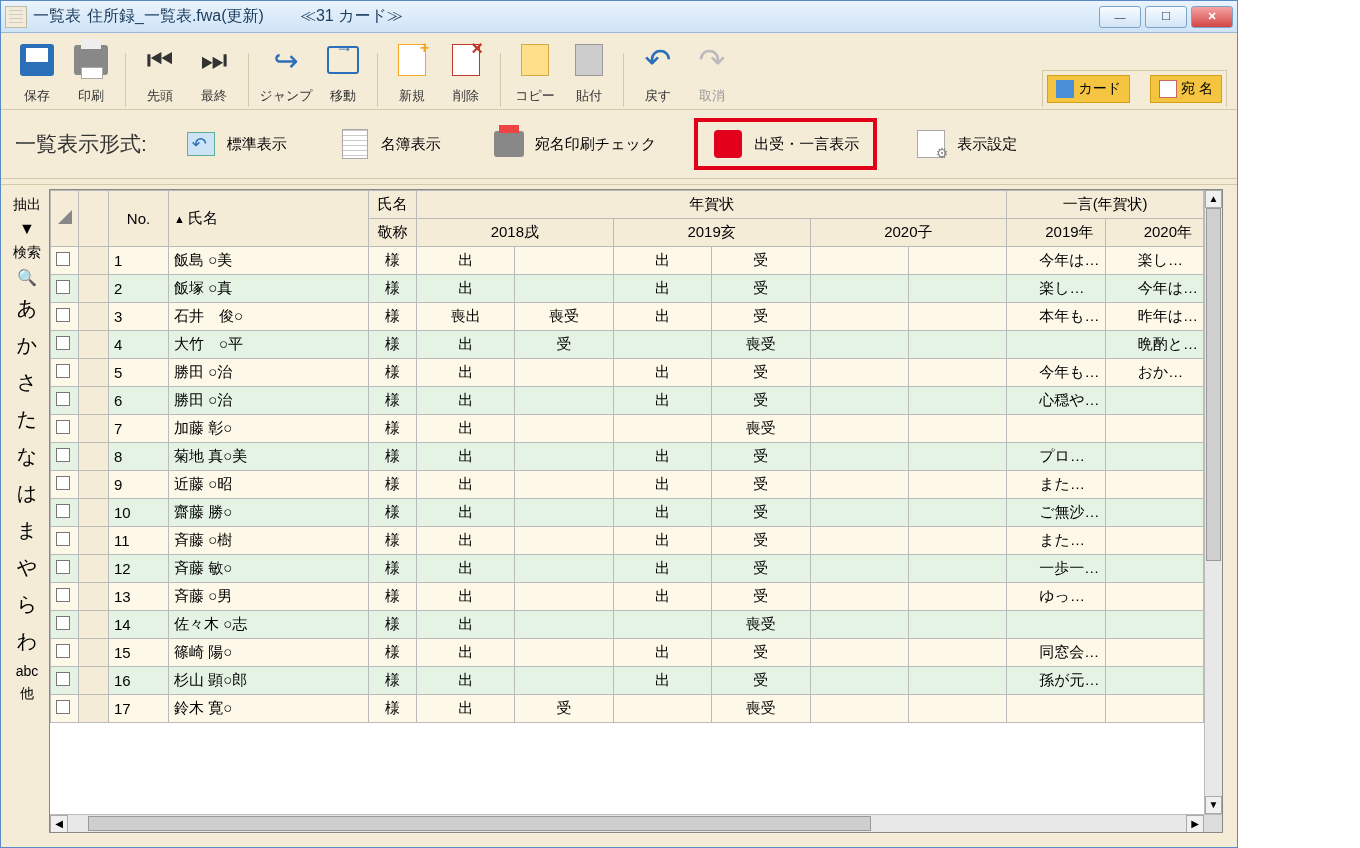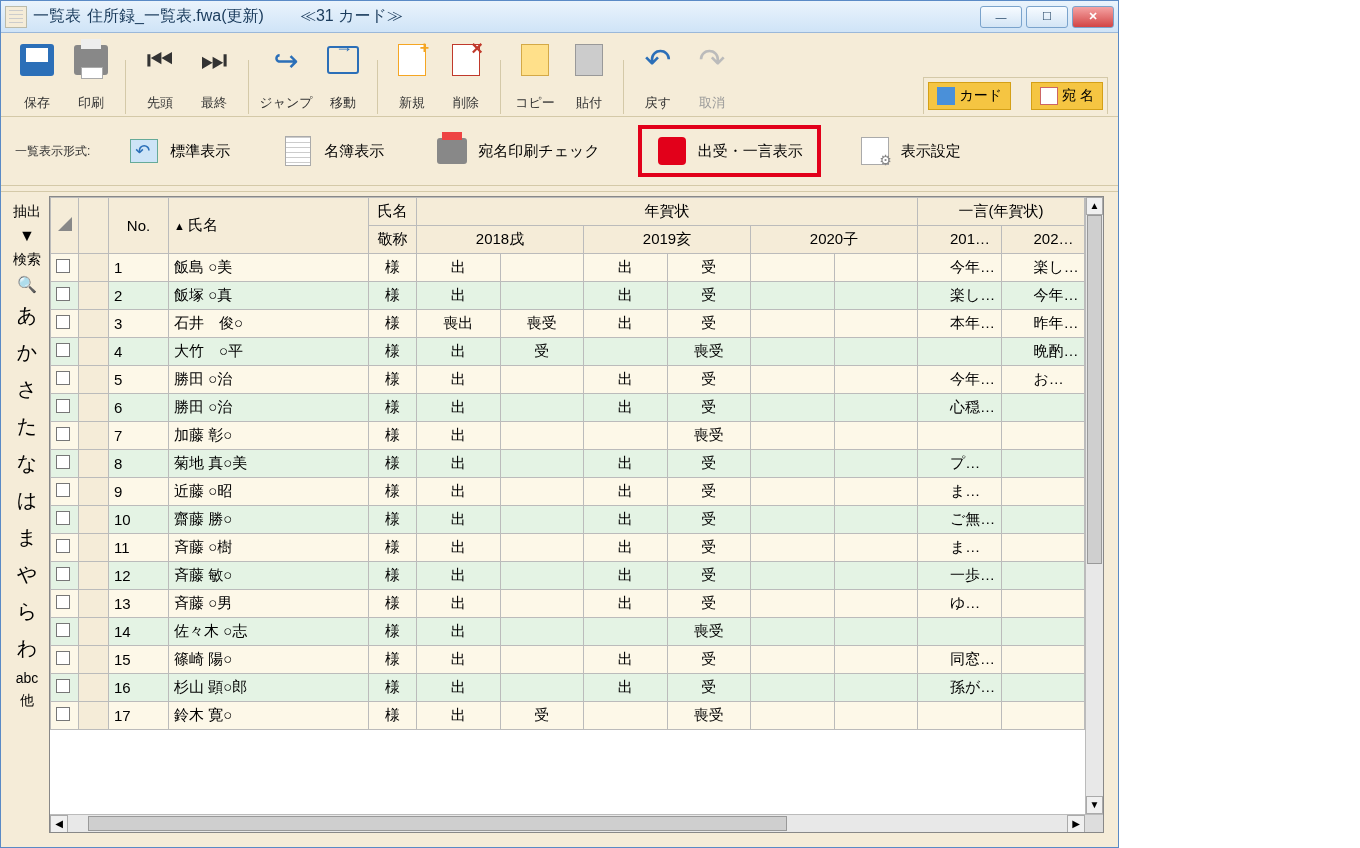--- a/index.html
+++ b/index.html
@@ -1,31 +1,31 @@
 <!DOCTYPE html>
 <html><head>
 <meta charset="utf-8">
 <style>
 * { box-sizing: border-box; margin: 0; padding: 0; }
 body { font-family: "MS PGothic", "Meiryo", sans-serif; font-size: 13px; background: #fff; overflow: hidden; }
-.window { width: 1119px; height: 848px; border: 1px solid #5a8ac6; background: #fde047; display: flex; flex-direction: column; }
+.window { width: 1238px; height: 848px; border: 1px solid #5a8ac6; background: #fde047; display: flex; flex-direction: column; }
 .titlebar { height: 32px; background: linear-gradient(#eaf3fc,#cfe4f7); display: flex; align-items: center; padding: 0 4px; border-bottom: 1px solid #9bb8d9; }
 .titlebar-icon { width: 22px; height: 22px; background: #f5ecd8; border: 1px solid #bba; margin-right: 6px; display: inline-block; position: relative; }
 .titlebar-icon::before { content:""; position:absolute; left:3px; top:3px; right:3px; bottom:3px; background: repeating-linear-gradient(to bottom,#ccc 0,#ccc 1px,transparent 1px,transparent 4px); }
 .titlebar-text { color: #1a3b5c; font-size: 16px; }
 .titlebar-spacer { flex: 1; }
 .win-btns { display: flex; gap: 4px; }
 .win-btn { width: 42px; height: 22px; background: linear-gradient(#f7fbff,#d3e5f5); border: 1px solid #7aa3cc; border-radius: 3px; display:flex; align-items:center; justify-content:center; font-size:11px; color:#2a4a6a; cursor:pointer; }
 .win-btn.close { background: linear-gradient(#f5a3a3,#d24545); color:#fff; font-weight:bold; }
 .toolbar { background: #f5ecd8; padding: 6px 10px 2px; display: flex; align-items: flex-end; gap: 2px; border-bottom: 1px solid #d4c9a8; }
 .tool-sep { width: 1px; height: 54px; background: #d4c9a8; margin: 0 6px; }
 .tool-btn { width: 52px; display: flex; flex-direction: column; align-items: center; cursor: pointer; padding: 2px; }
 .tool-btn.wide { width: 58px; }
 .tool-ico { width: 40px; height: 38px; display:flex; align-items:center; justify-content:center; }
-.tool-lbl { font-size: 13px; color: #333; margin-top: 15px; }
+.tool-lbl { font-size: 13px; color: #333; margin-top: 8px; }
 .tool-lbl.dim { color: #999; }
 .ico-save { width:34px; height:32px; background:#2b6fb8; border-radius:3px; position:relative; }
 .ico-save::after { content:""; position:absolute; left:6px; top:4px; width:22px; height:14px; background:#fff; }
 .ico-print { width:34px; height:30px; background:#888; border-radius:3px; position:relative; }
 .ico-print::before { content:""; position:absolute; left:7px; top:-6px; width:20px; height:10px; background:#eee; }
 .ico-print::after { content:""; position:absolute; left:7px; bottom:-4px; width:20px; height:10px; background:#fff; border:1px solid #aaa; }
 .ico-first,.ico-last { font-size:30px; color:#333; font-family:Arial; }
 .ico-jump { font-size:30px; color:#2b6fb8; }
 .ico-move { width:32px; height:28px; border:2px solid #2b6fb8; border-radius:3px; position:relative;}
 .ico-move::after { content:"→"; position:absolute; top:-12px; left:6px; color:#2b6fb8; font-size:18px; font-weight:bold;}
@@ -34,21 +34,21 @@
 .ico-del { width:28px; height:32px; background:#fff; border:1px solid #c0392b; position:relative;}
 .ico-del::after { content:"×"; position:absolute; right:-4px; top:-8px; color:#c0392b; font-size:20px; font-weight:bold;}
 .ico-copy,.ico-paste { width:28px; height:32px; background:#ffe08a; border:1px solid #d4a947; position:relative;}
 .ico-paste { background:#ccc; border-color:#999;}
 .ico-undo { font-size:32px; color:#2b6fb8; }
 .ico-redo { font-size:32px; color:#bbb; }
 .right-tabs { margin-left:auto; display:flex; gap:20px; align-items:center; border:1px solid #d4c9a8; border-bottom:none; padding:4px; background:#f5ecd8;}
 .right-tab { background:#f5c542; border:1px solid #d4a017; padding:4px 8px; display:flex; align-items:center; gap:4px; font-size:14px; cursor:pointer;}
 .right-tab-ico { width:18px; height:18px; display:inline-block; }
 .viewbar { background:#f5ecd8; padding:8px 14px; display:flex; align-items:center; gap:24px; border-bottom:1px solid #d4c9a8;}
-.viewbar-lbl { font-size:12px; color:#333;}
+.viewbar-lbl { font-size:21px; color:#333;}
 .view-btn { display:flex; align-items:center; gap:10px; padding:6px 14px; cursor:pointer; font-size:15px;}
 .view-btn.highlighted { border:4px solid #e2001a; }
 .view-ico { width:32px; height:32px; display:flex; align-items:center; justify-content:center;}
 .vi-std { width:28px; height:24px; background:#cde4f7; border:1px solid #6a9; position:relative;}
 .vi-std::after { content:"↶"; position:absolute; color:#2b6fb8; font-size:18px; left:4px; top:0;}
 .vi-list { width:26px; height:30px; background:#fff; border:1px solid #aaa; background-image:repeating-linear-gradient(to bottom,#ccc 0,#ccc 1px,transparent 1px,transparent 5px);}
 .vi-printer { width:30px; height:26px; background:#888; border-radius:3px; position:relative;}
 .vi-printer::before { content:""; position:absolute; left:5px; top:-6px; width:20px; height:8px; background:#e44;}
 .vi-red { width:28px; height:28px; background:#e2001a; border-radius:4px;}
 .vi-gear { width:28px; height:28px; background:#fff; border:1px solid #aaa; position:relative;}

